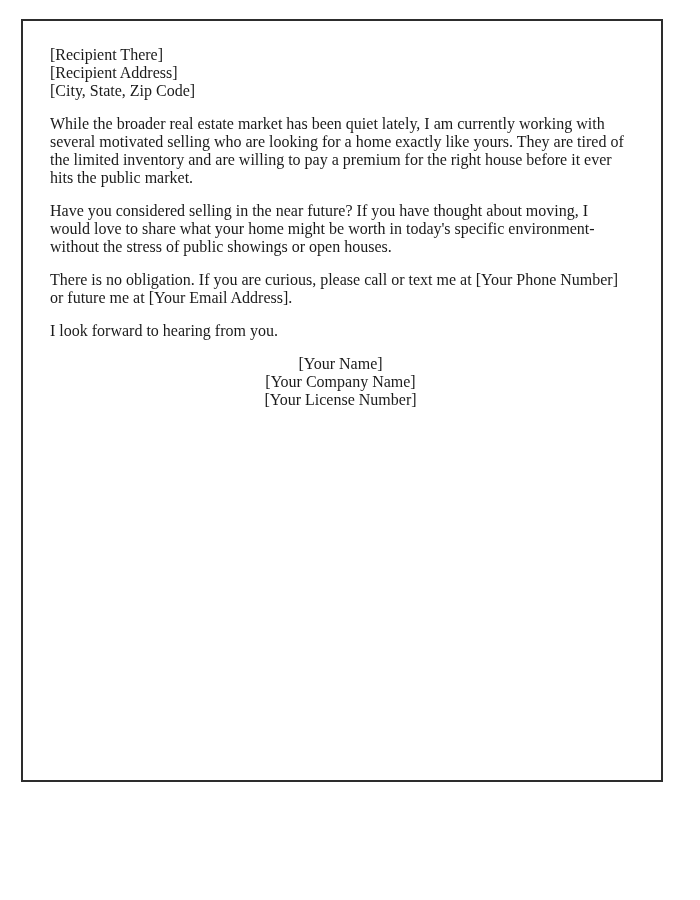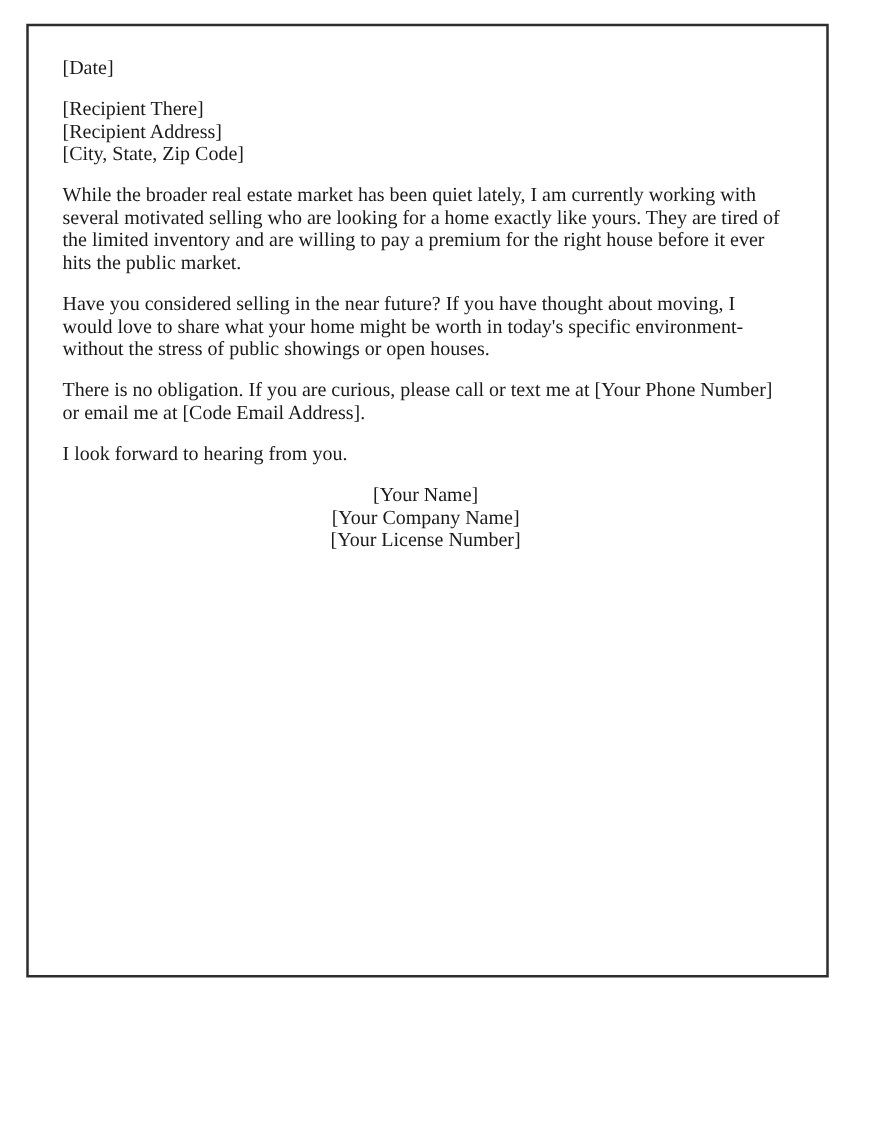--- a/index.html
+++ b/index.html
@@ -40,31 +40,30 @@
   }
   .letter p:last-child { margin-bottom: 0; text-align: center; }
 </style>
 </head>
 <body>
 
 <div class="canvas">
   <div class="page">
     <div class="letter">
 
-      <p>[Date]</p>
 
       <p><span>[Recipient There]</span><br><span>[Recipient Address]</span><br><span>[City, State, Zip Code]</span></p>
 
 
 
       <p>While the broader real estate market has been quiet lately, I am currently working with several motivated selling who are looking for a home exactly like yours. They are tired of the limited inventory and are willing to pay a premium for the right house before it ever hits the public market.</p>
 
       <p>Have you considered selling in the near future? If you have thought about moving, I would love to share what your home might be worth in today's specific environment-without the stress of public showings or open houses.</p>
 
-      <p>There is no obligation. If you are curious, please call or text me at [Your Phone Number] or email me at [Code Email Address].</p>
+      <p>There is no obligation. If you are curious, please call or text me at [Your Phone Number] or future me at [Your Email Address].</p>
 
       <p>I look forward to hearing from you.</p>
 
 
       <p><span>[Your Name]</span><br><span>[Your Company Name]</span><br><span>[Your License Number]</span></p>
 
     </div>
   </div>
 </div>
 

